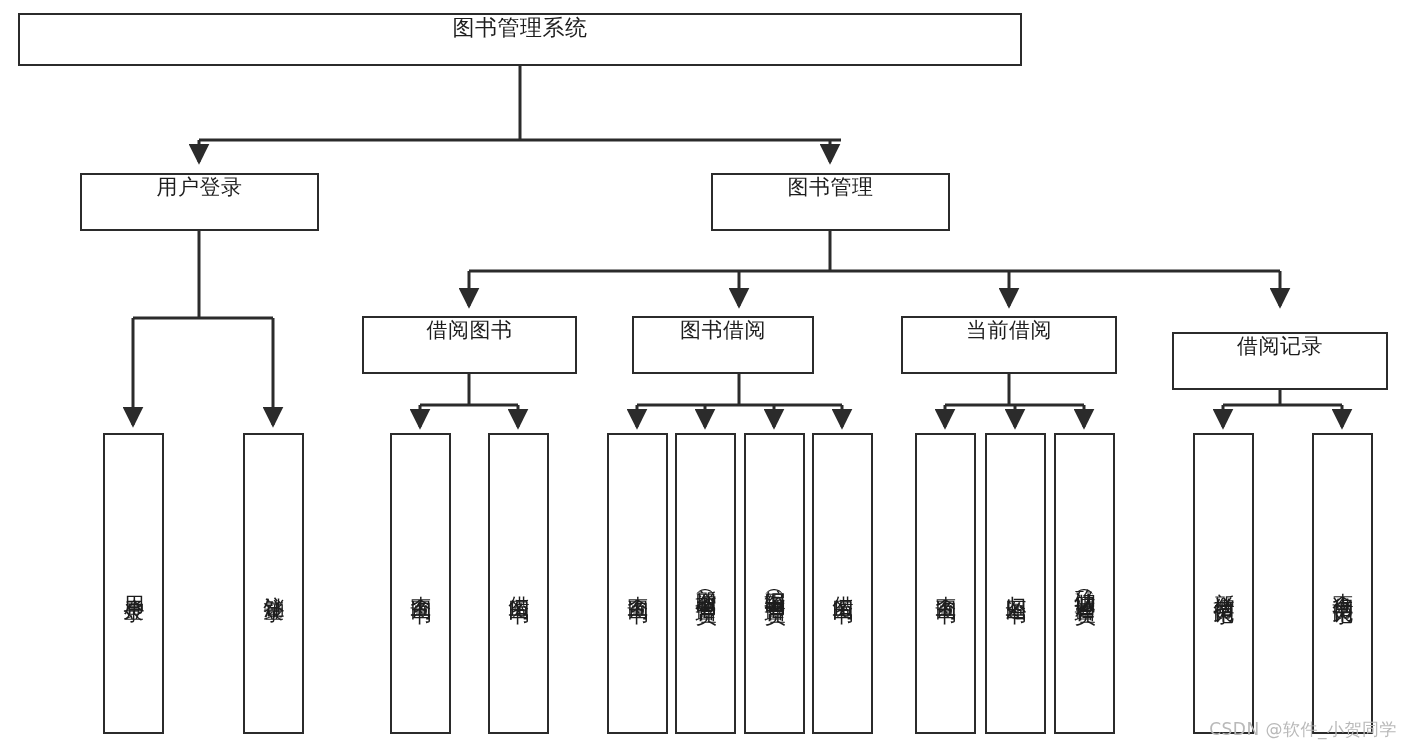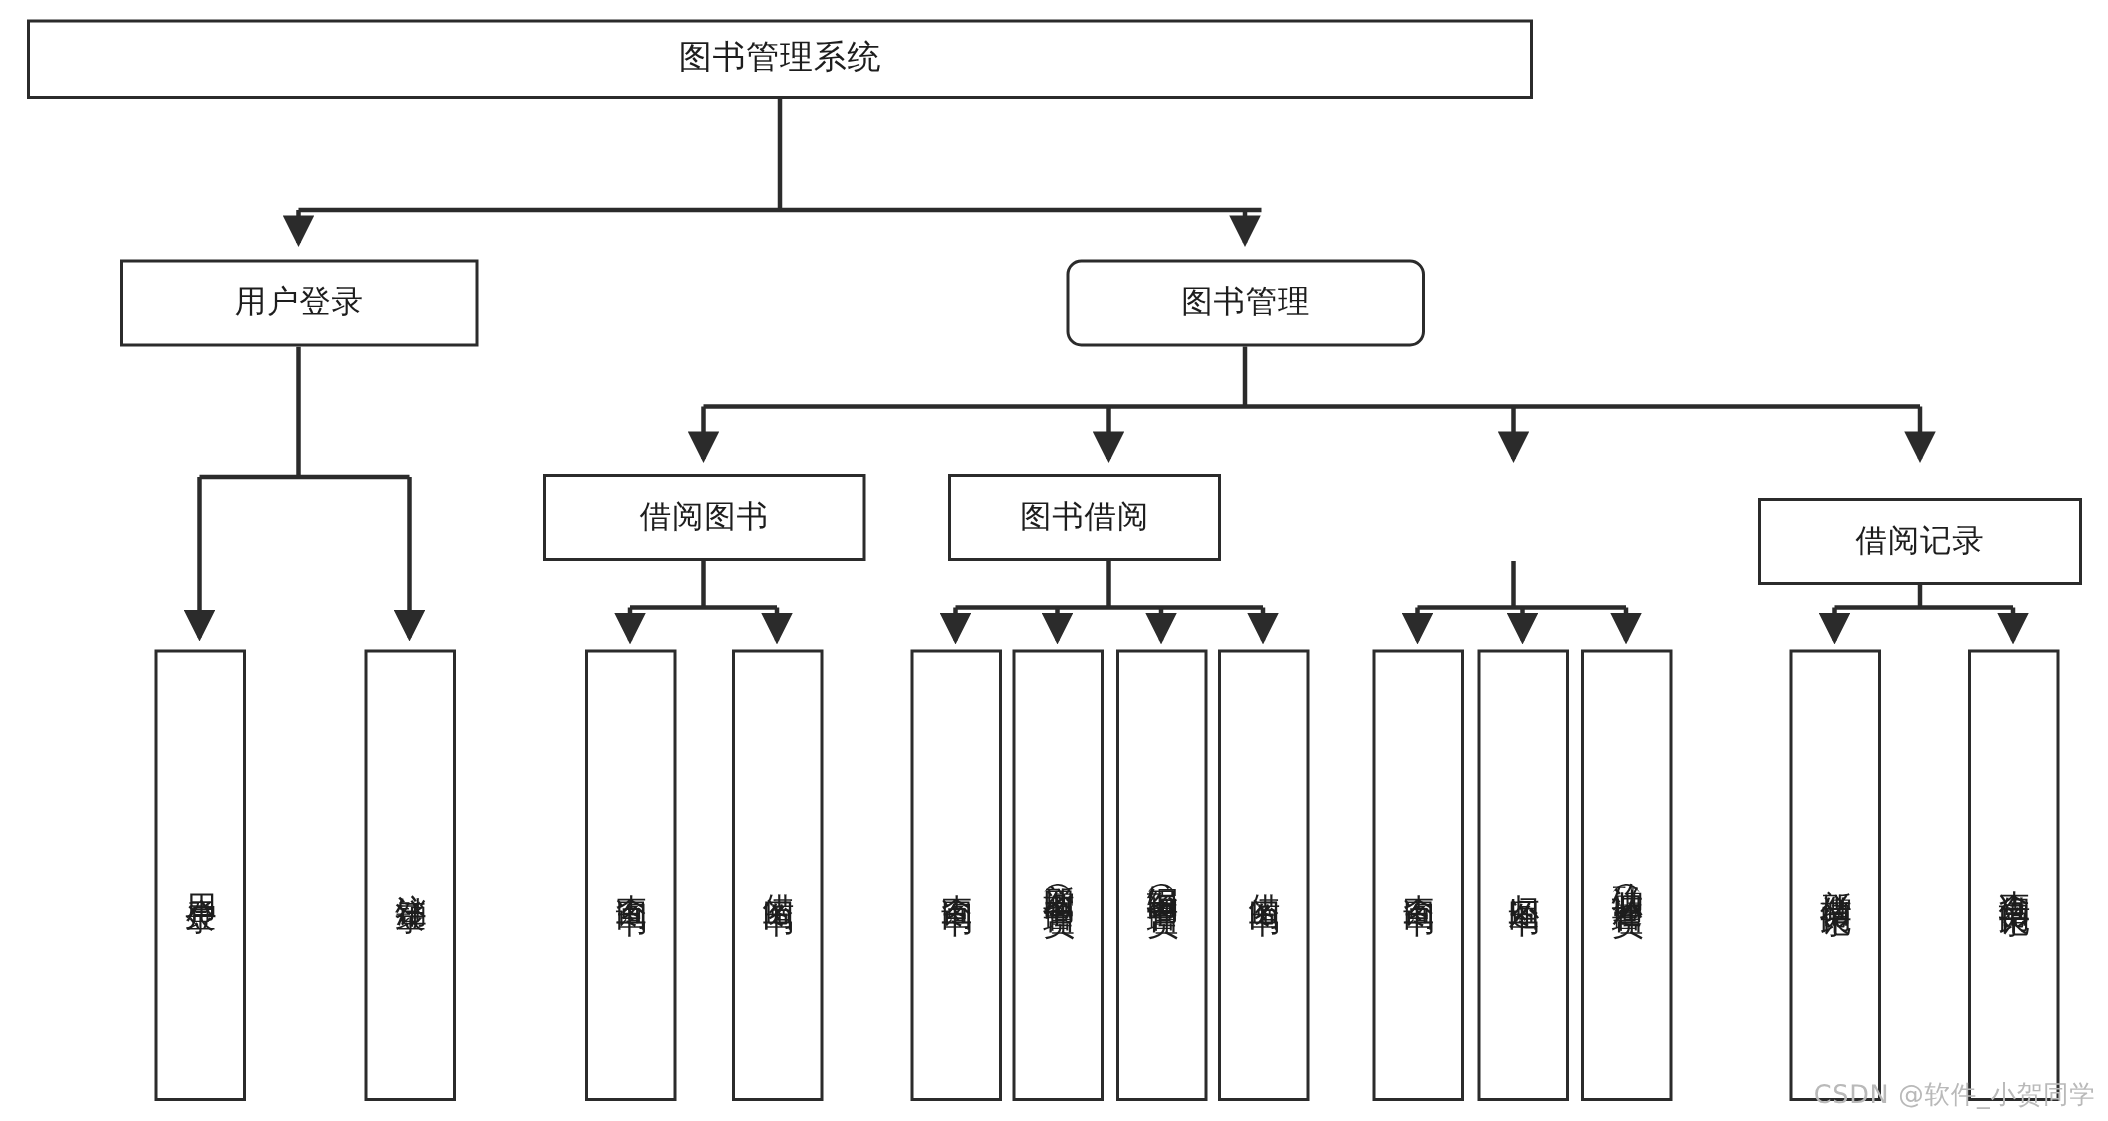--- a/index.html
+++ b/index.html
@@ -25,21 +25,20 @@
     width: 1405px;
     height: 747px;
     pointer-events: none;
   }
   .node {
     position: absolute;
     box-sizing: border-box;
     background: #ffffff;
     border: 2.5px solid #2b2b2b;
     display: flex;
-    align-items: center;
     justify-content: center;
     color: #1d1d1d;
     z-index: 2;
   }
   .node-h {
     font-size: 21px;
     letter-spacing: 0.5px;
     line-height: 1.2;
     text-align: center;
     white-space: nowrap;
@@ -124,29 +123,32 @@
     </g>
   </svg>
 
   <div class="node node-root" style="left:18px; top:13px; width:1004px; height:53px;">
     <span class="node-h">图书管理系统</span>
   </div>
 
   <div class="node" style="left:80px; top:173px; width:239px; height:58px;">
     <span class="node-h">用户登录</span>
   </div>
-  <div class="node" style="left:711px; top:173px; width:239px; height:58px;border-radius:10px;">
+  <div class="node" style="left:711px; top:173px; width:239px; height:58px;">
     <span class="node-h">图书管理</span>
   </div>
 
   <div class="node" style="left:362px; top:316px; width:215px; height:58px;">
     <span class="node-h">借阅图书</span>
   </div>
   <div class="node" style="left:632px; top:316px; width:182px; height:58px;">
     <span class="node-h">图书借阅</span>
+  </div>
+  <div class="node" style="left:901px; top:316px; width:216px; height:58px;">
+    <span class="node-h">当前借阅</span>
   </div>
   <div class="node" style="left:1172px; top:332px; width:216px; height:58px;">
     <span class="node-h">借阅记录</span>
   </div>
 
   <div class="node node-leaf" style="left:103px; top:433px; width:61px; height:301px;">
     <span class="node-v">用户登录</span>
   </div>
   <div class="node node-leaf" style="left:243px; top:433px; width:61px; height:301px;">
     <span class="node-v">注销登录</span>

